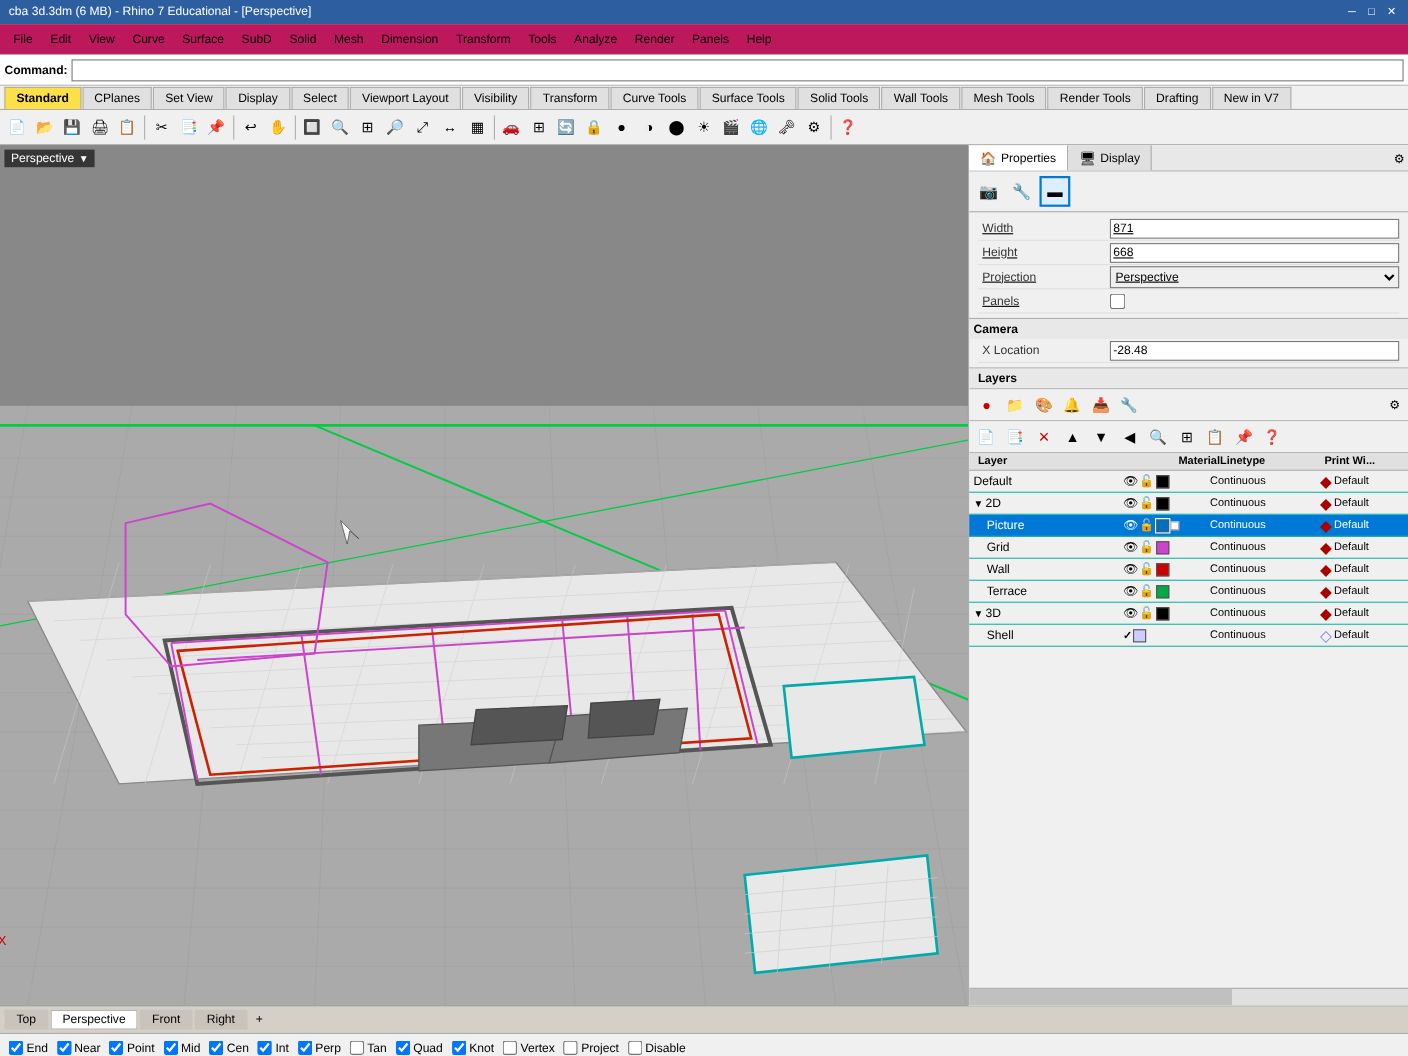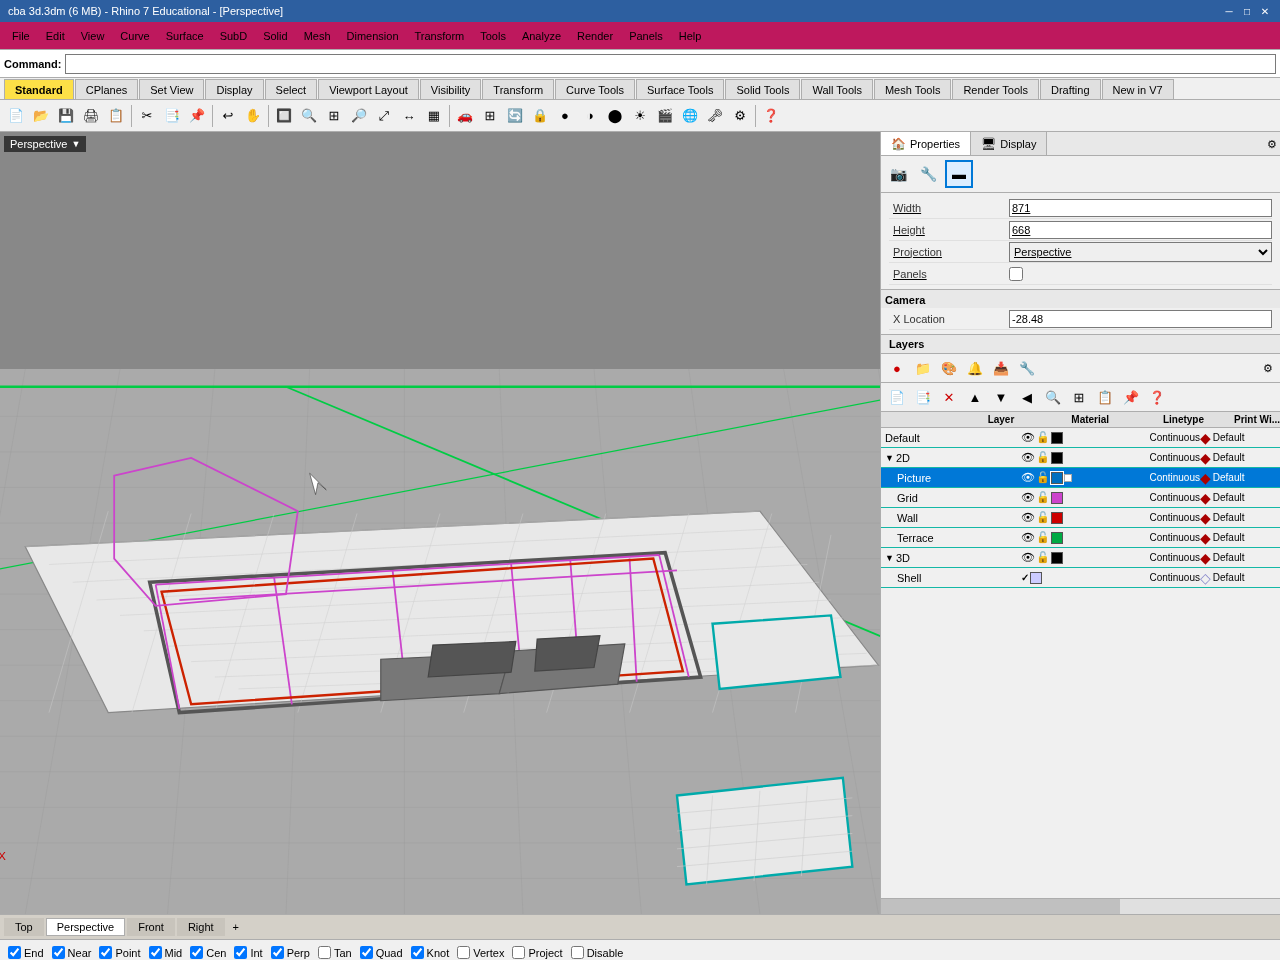--- a/index.html
+++ b/index.html
@@ -304,21 +304,20 @@
     }
     .lr-material { flex: 1; font-size: 10px; }
     .lr-linetype { width: 100px; font-size: 10px; }
     .lr-printwidth { width: 80px; font-size: 10px; display: flex; align-items: center; gap: 2px; }
 
     
     #layer-scroll-area {
       position: relative;
       flex: 1;
       overflow: hidden;
-      text-align: right;
     }
     #layer-hscroll {
       height: 16px;
       background: #e0e0e0;
       border-top: 1px solid #adadad;
       position: relative;
     }
 
     
     #vp-tabs {

